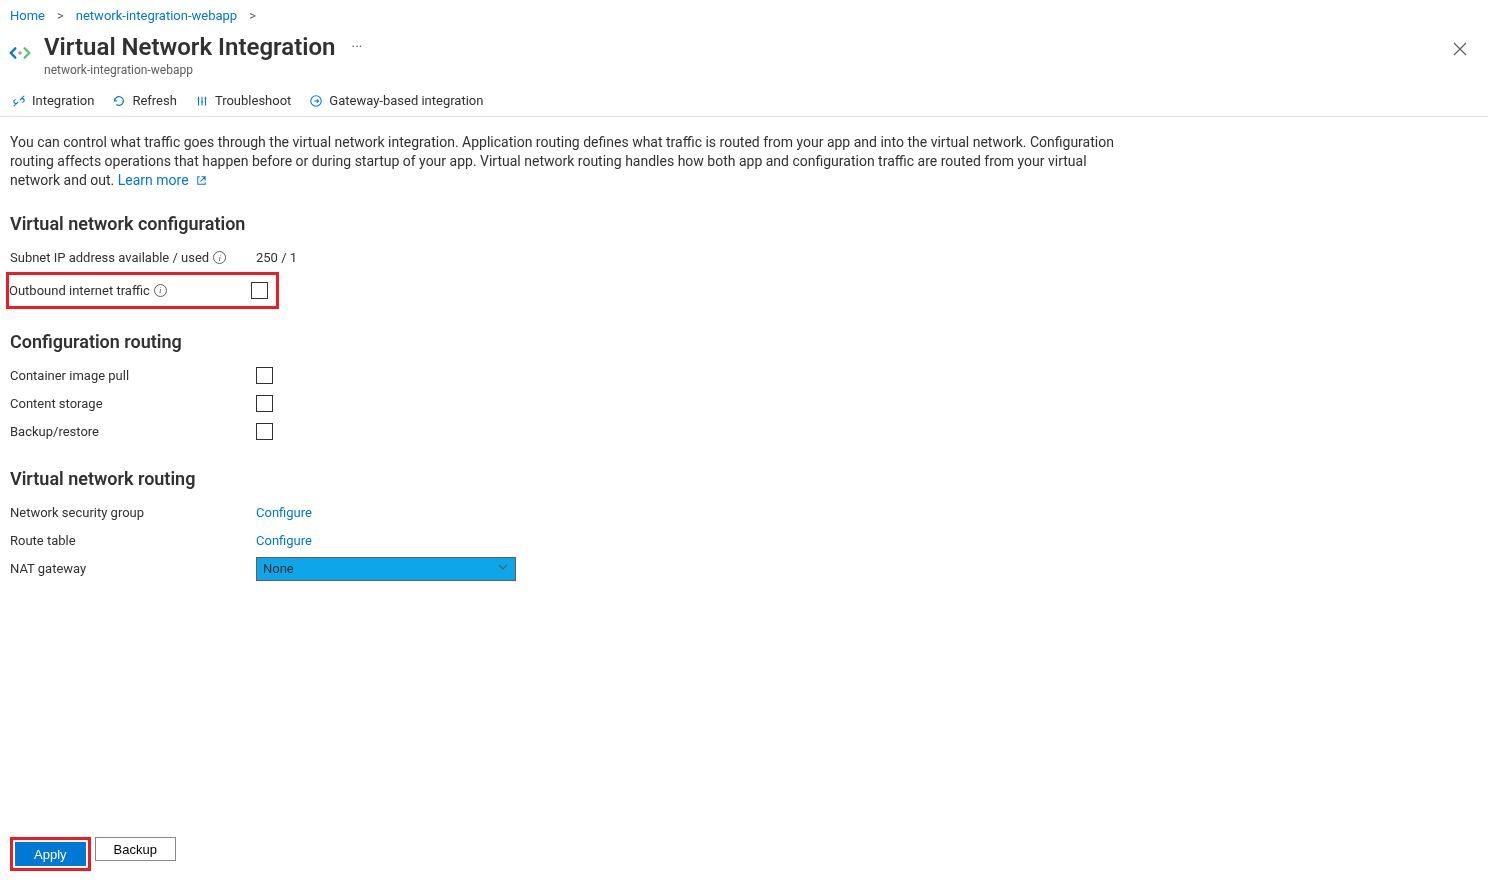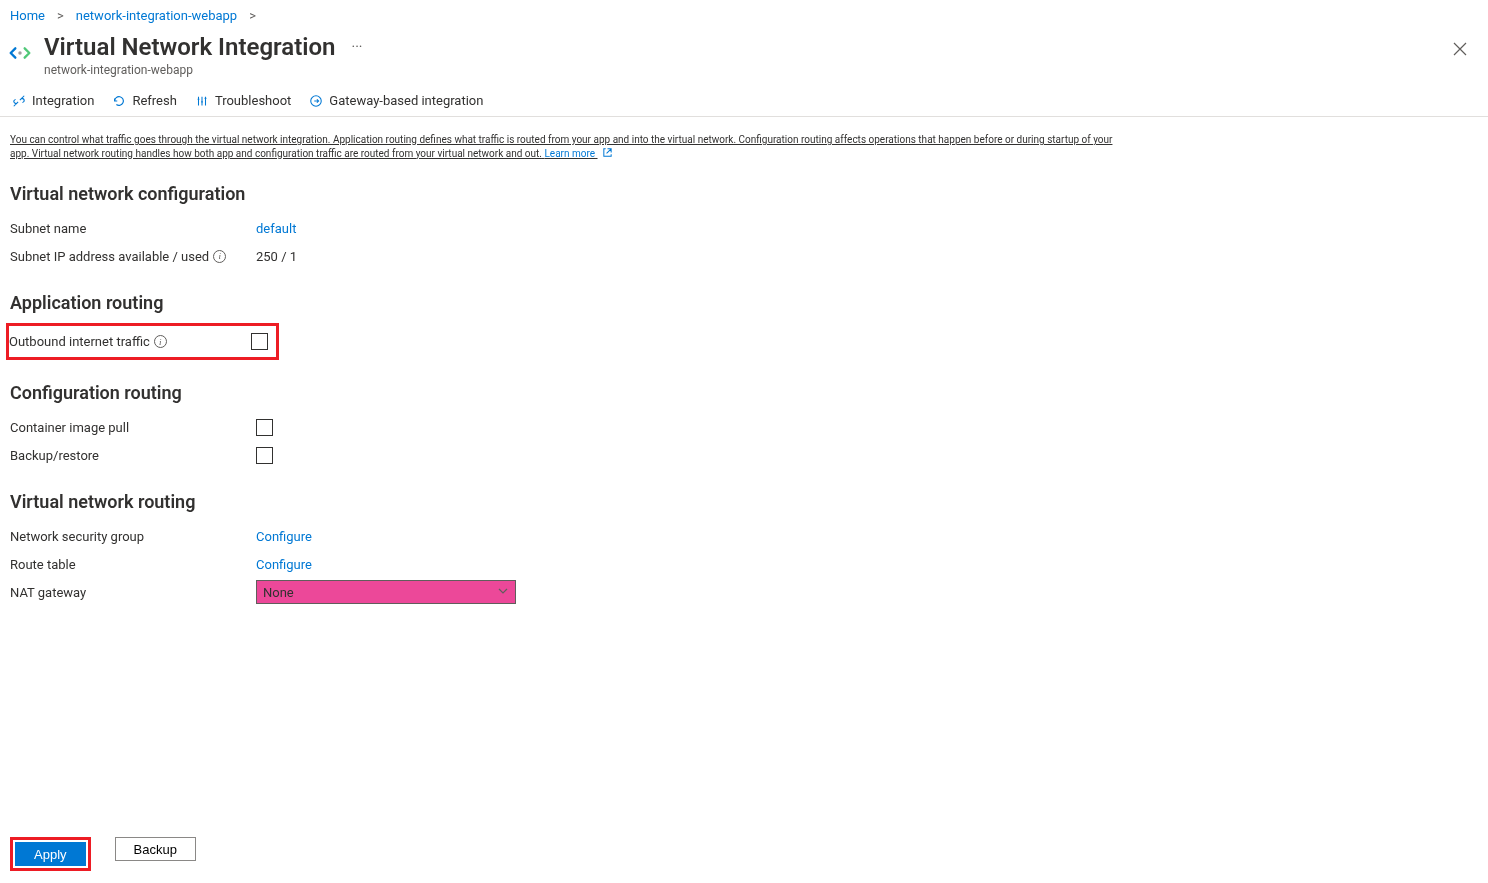--- a/index.html
+++ b/index.html
@@ -61,21 +61,21 @@
     cursor: pointer;
     font-size: 13px;
     color: #323130;
   }
   .toolbar-item svg { stroke: #0078d4; fill: none; }
 
   .content {
     padding: 16px 10px 80px 10px;
     max-width: 1140px;
   }
-  .intro { font-size: 10px; color: #323130; line-height: 1.35; text-decoration: underline; }
+  .intro { font-size: 14px; color: #323130; line-height: 1.35; }
   .intro .learn-more { white-space: nowrap; }
   .ext-icon { display: inline-block; margin-left: 4px; vertical-align: -1px; }
 
   h2.section {
     font-size: 18px;
     font-weight: 600;
     margin: 22px 0 10px 0;
     color: #323130;
   }
 
@@ -114,42 +114,42 @@
 
   .select {
     width: 260px;
     height: 24px;
     border: 1px solid #605e5c;
     display: flex;
     align-items: center;
     justify-content: space-between;
     padding: 0 6px;
     font-size: 13px;
-    background: #ec4899;
+    background: #0ea5e9;
     cursor: pointer;
   }
   .select .chev { color: #605e5c; }
 
   .highlight {
     border: 3px solid #ed1c24;
     display: inline-flex;
     align-items: center;
     padding: 6px 8px 6px 0;
     margin-left: -4px;
   }
   .highlight .row { min-height: auto; }
   .highlight .label { width: 242px; }
 
   .footer {
     position: fixed;
     bottom: 0; left: 0; right: 0;
     padding: 12px 10px;
     background: #fff;
     display: flex;
-    gap: 24px;
+    gap: 4px;
   }
   .btn {
     height: 24px;
     padding: 0 18px;
     font-size: 13px;
     border: 1px solid #8a8886;
     background: #fff;
     cursor: pointer;
     display: inline-flex; align-items: center; justify-content: center;
   }
@@ -236,49 +236,48 @@
             <path d="M4 2 H2 V10 H10 V8 M6 2 H10 V6 M10 2 L5 7" stroke="#0078d4" stroke-width="1.1" fill="none"></path>
           </svg>
       </span>
     </a>
   </p>
 
   
   <h2 class="section">Virtual network configuration</h2>
 
   <div class="row">
-    <div class="label">Subnet name</div>
-    <div class="value"><a>default</a></div>
-  </div>
-  <div class="row">
     <div class="label">
       <span>Subnet IP address available / used</span>
       <span class="info-icon">i</span>
     </div>
     <div class="value">250 / 1</div>
   </div>
 
   
-  <h2 class="section">Application routing</h2>
 
   <div class="highlight">
     <div class="row">
       <div class="label">
         <span>Outbound internet traffic</span>
         <span class="info-icon">i</span>
       </div>
       <div class="checkbox"></div>
     </div>
   </div>
 
   
   <h2 class="section">Configuration routing</h2>
 
   <div class="row">
     <div class="label">Container image pull</div>
+    <div class="checkbox"></div>
+  </div>
+  <div class="row">
+    <div class="label">Content storage</div>
     <div class="checkbox"></div>
   </div>
   <div class="row">
     <div class="label">Backup/restore</div>
     <div class="checkbox"></div>
   </div>
 
   
   <h2 class="section">Virtual network routing</h2>
 

